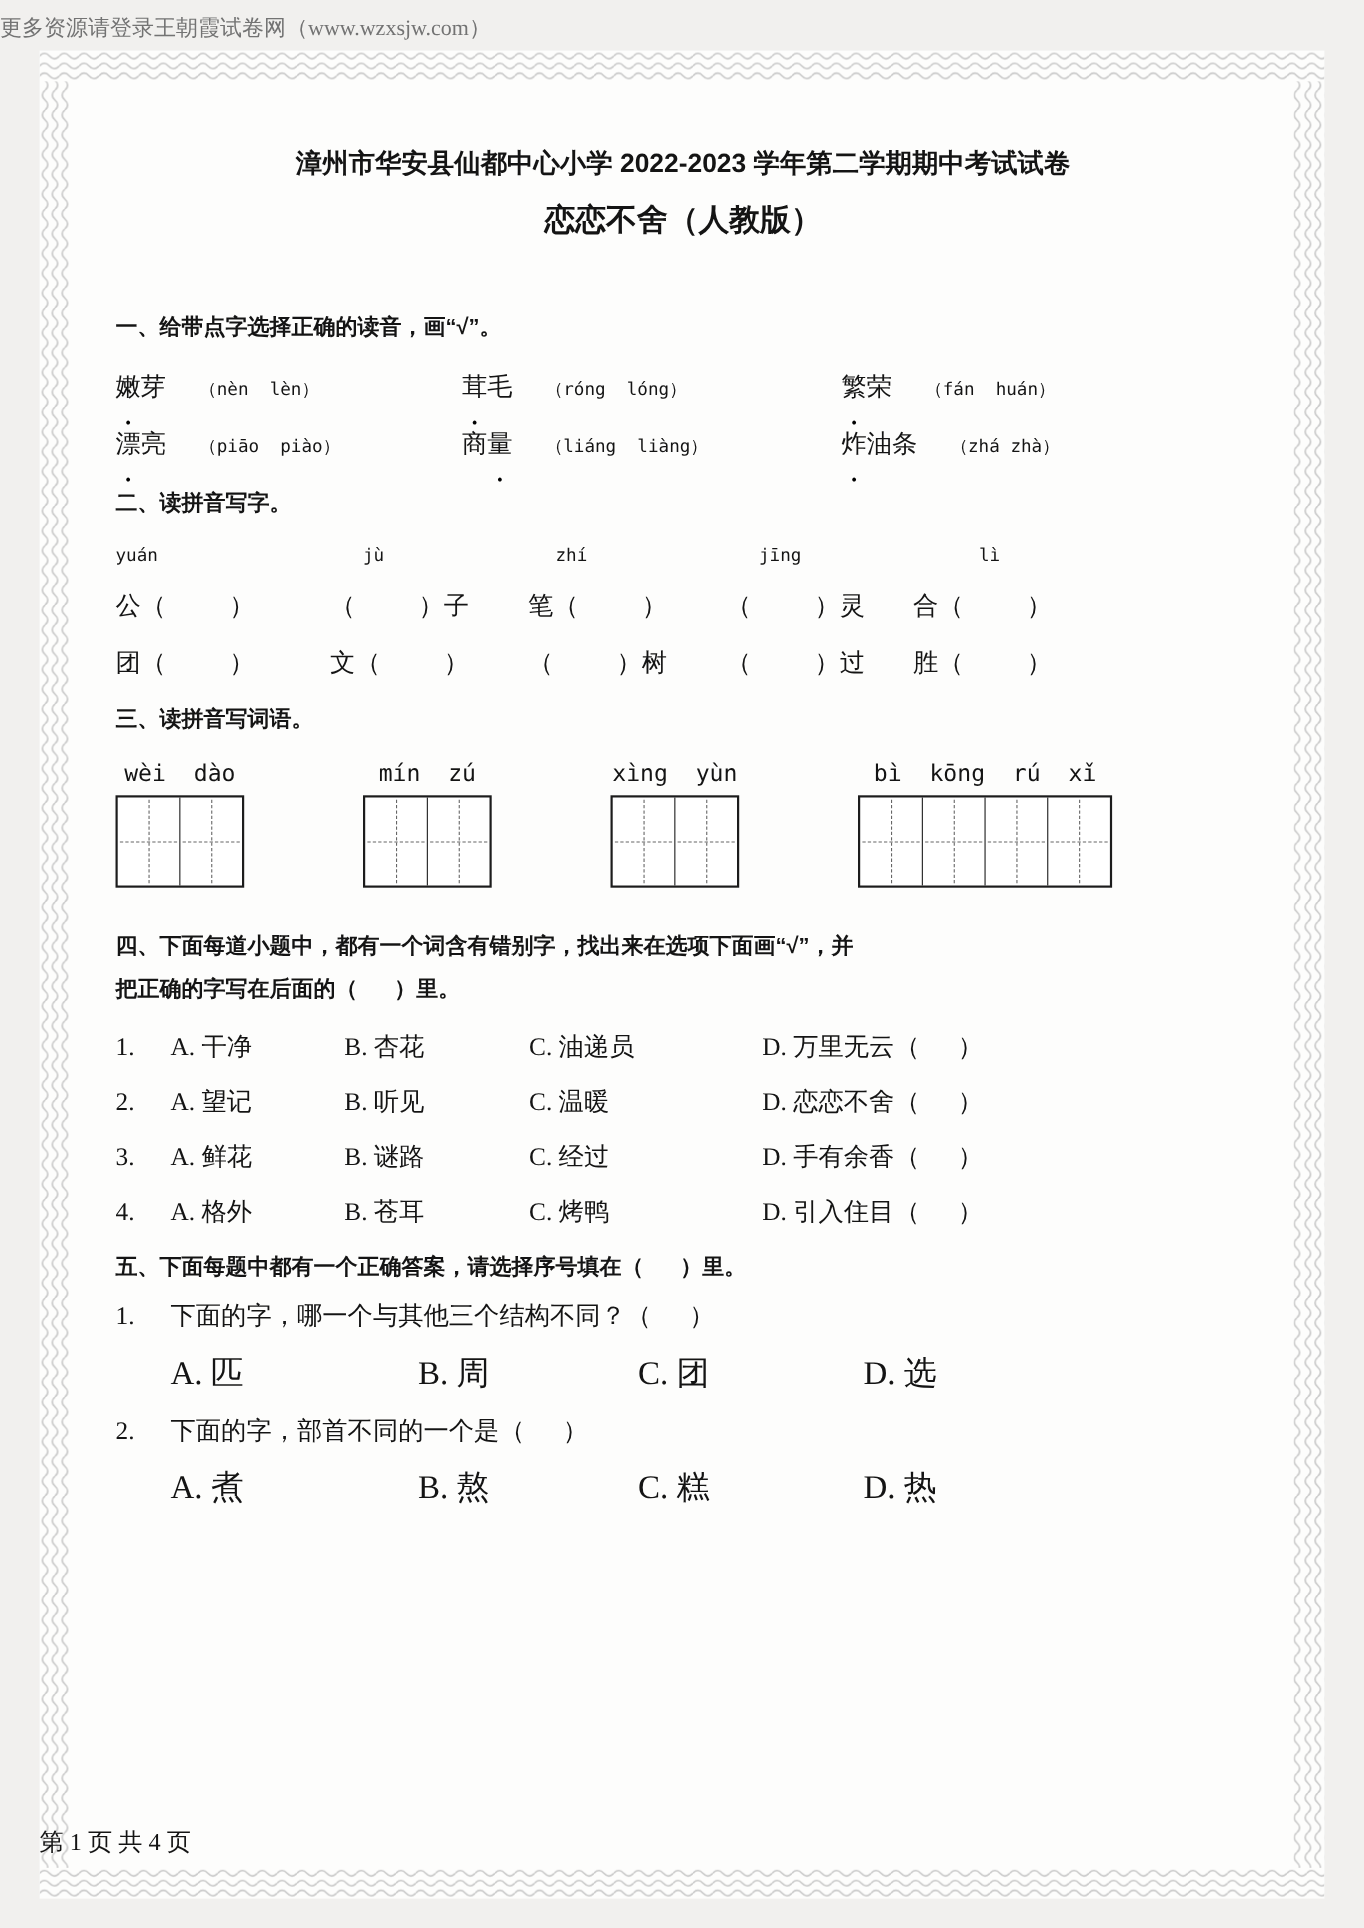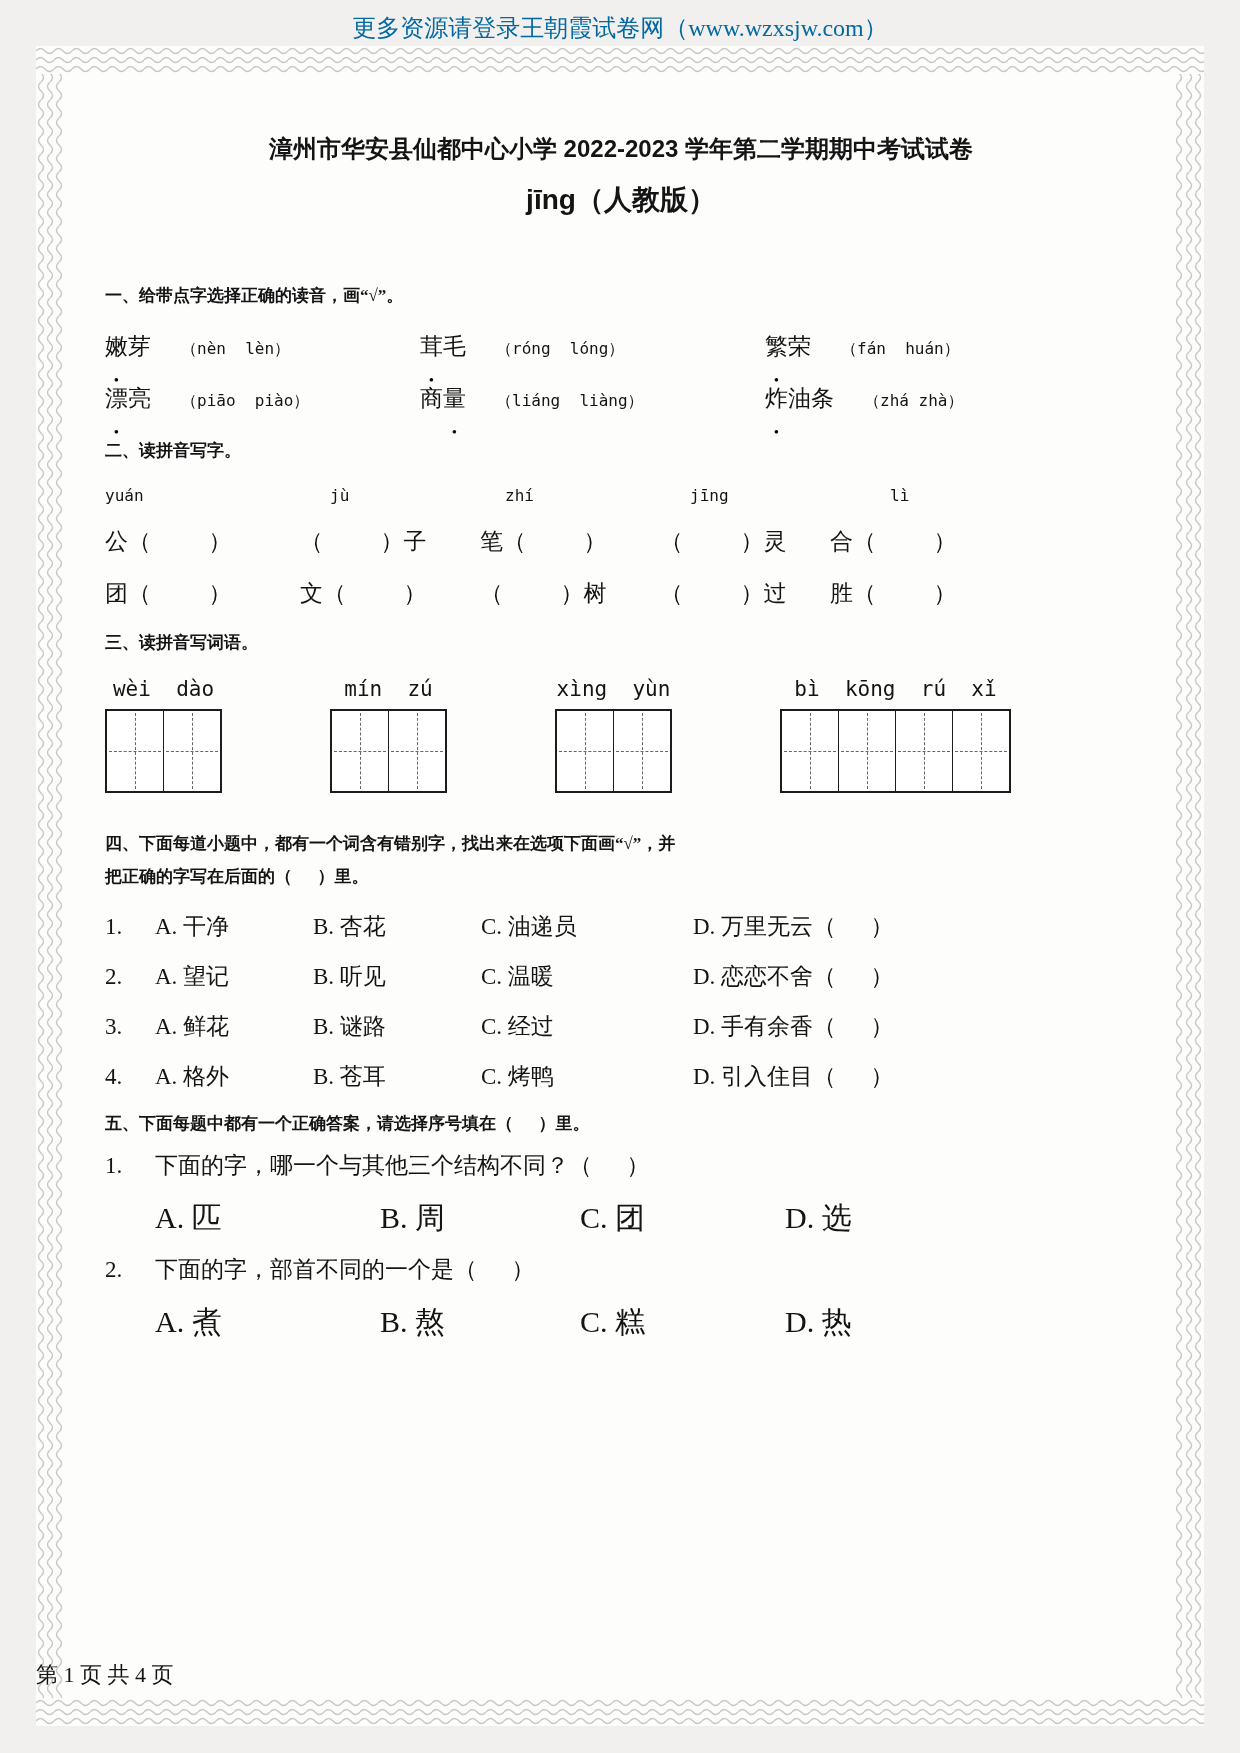--- a/index.html
+++ b/index.html
@@ -9,21 +9,21 @@
     font-family: "Liberation Serif", serif;
     color: #141414;
     position: relative;
     overflow: hidden;
   }
   .ws { white-space: pre; }
   .mono { font-family: "DejaVu Sans Mono", monospace; }
 
   .header-note {
     position: absolute; top: 12px; left: 0; width: 100%;
-    text-align: center; font-size: 24px; color: #0369a1;
+    text-align: left; font-size: 20px; color: #737373;
   }
 
   .frame {
     position: absolute; left: 36px; top: 46px;
     width: 1168px; height: 1680px;
     background: #fdfdfc;
   }
   .frame-svg { position: absolute; left: 0; top: 0; }
 
   .content {
@@ -36,22 +36,22 @@
     font-weight: bold; font-size: 24px; line-height: 1.4;
     text-align: center;
   }
   .title2 {
     font-family: "Liberation Sans", sans-serif;
     font-weight: bold; font-size: 28px; line-height: 1.4;
     text-align: center; margin-top: 14px;
   }
 
   .sec-heading {
-    font-family: Liberation Serif, serif;
-    font-weight: bold; font-size: 17px; line-height: 1.5;
+    font-family: Liberation Sans, sans-serif;
+    font-weight: bold; font-size: 20px; line-height: 1.5;
   }
   .s1-heading { margin-top: 64px; }
 
   .s1-row { display: flex; font-size: 23px; line-height: 50px; }
   .s1-row.first { margin-top: 14px; }
   .s1-item:nth-child(1) { width: 315px; }
   .s1-item:nth-child(2) { width: 345px; }
   .s1-item .pinyin-choice { font-family: "DejaVu Sans Mono", monospace; font-size: 16px; margin-left: 30px; }
   .em-dot { position: relative; display: inline-block; }
   .em-dot::after {
@@ -128,21 +128,21 @@
     </defs>
     <rect x="0" y="0" width="1168" height="28" fill="url(#waveH)"></rect>
     <rect x="0" y="1652" width="1168" height="28" fill="url(#waveH)"></rect>
     <rect x="0" y="28" width="28" height="1624" fill="url(#waveV)"></rect>
     <rect x="1140" y="28" width="28" height="1624" fill="url(#waveV)"></rect>
   </svg>
 
   <div class="content">
 
     <div class="title1">漳州市华安县仙都中心小学 2022-2023 学年第二学期期中考试试卷</div>
-    <div class="title2">jīng（人教版）</div>
+    <div class="title2">恋恋不舍（人教版）</div>
 
     <div class="sec-heading s1-heading">一、给带点字选择正确的读音，画“√”。</div>
     <div class="s1-row first">
       <span class="s1-item"><span></span><span class="em-dot">嫩</span><span>芽</span><span class="pinyin-choice ws">（nèn  lèn）</span></span>
       <span class="s1-item"><span></span><span class="em-dot">茸</span><span>毛</span><span class="pinyin-choice ws">（róng  lóng）</span></span>
       <span class="s1-item"><span></span><span class="em-dot">繁</span><span>荣</span><span class="pinyin-choice ws">（fán  huán）</span></span>
     </div>
     <div class="s1-row">
       <span class="s1-item"><span></span><span class="em-dot">漂</span><span>亮</span><span class="pinyin-choice ws">（piāo  piào）</span></span>
       <span class="s1-item"><span>商</span><span class="em-dot">量</span><span></span><span class="pinyin-choice ws">（liáng  liàng）</span></span>

